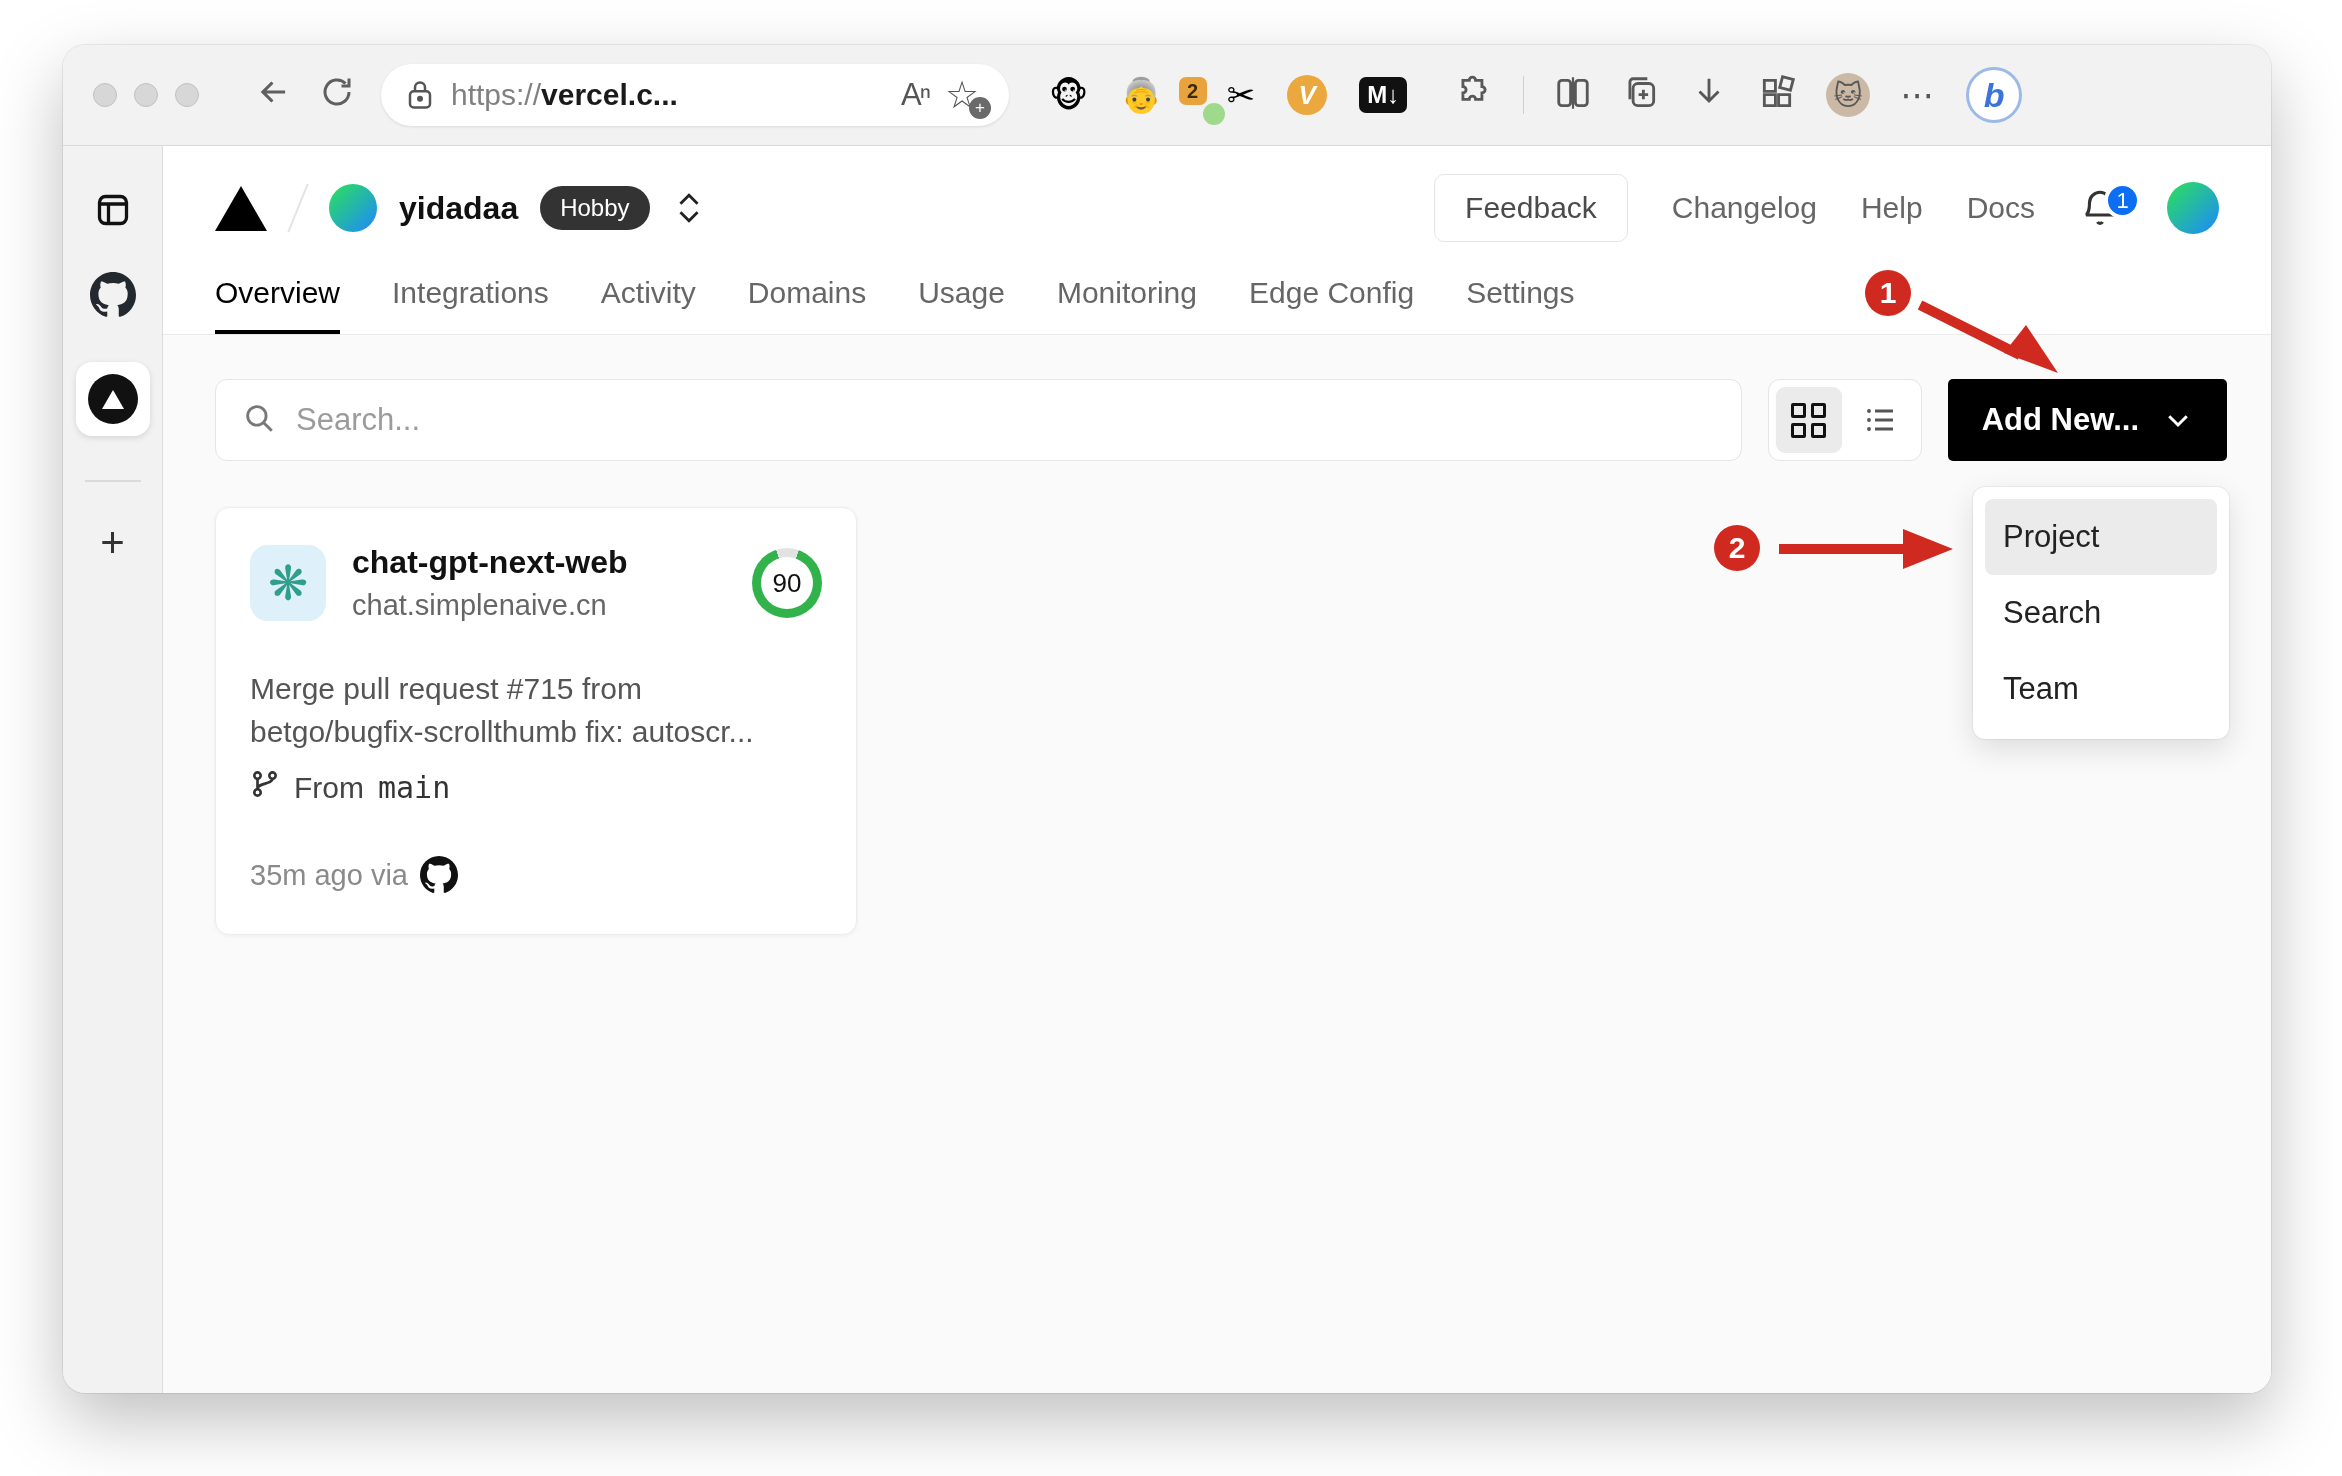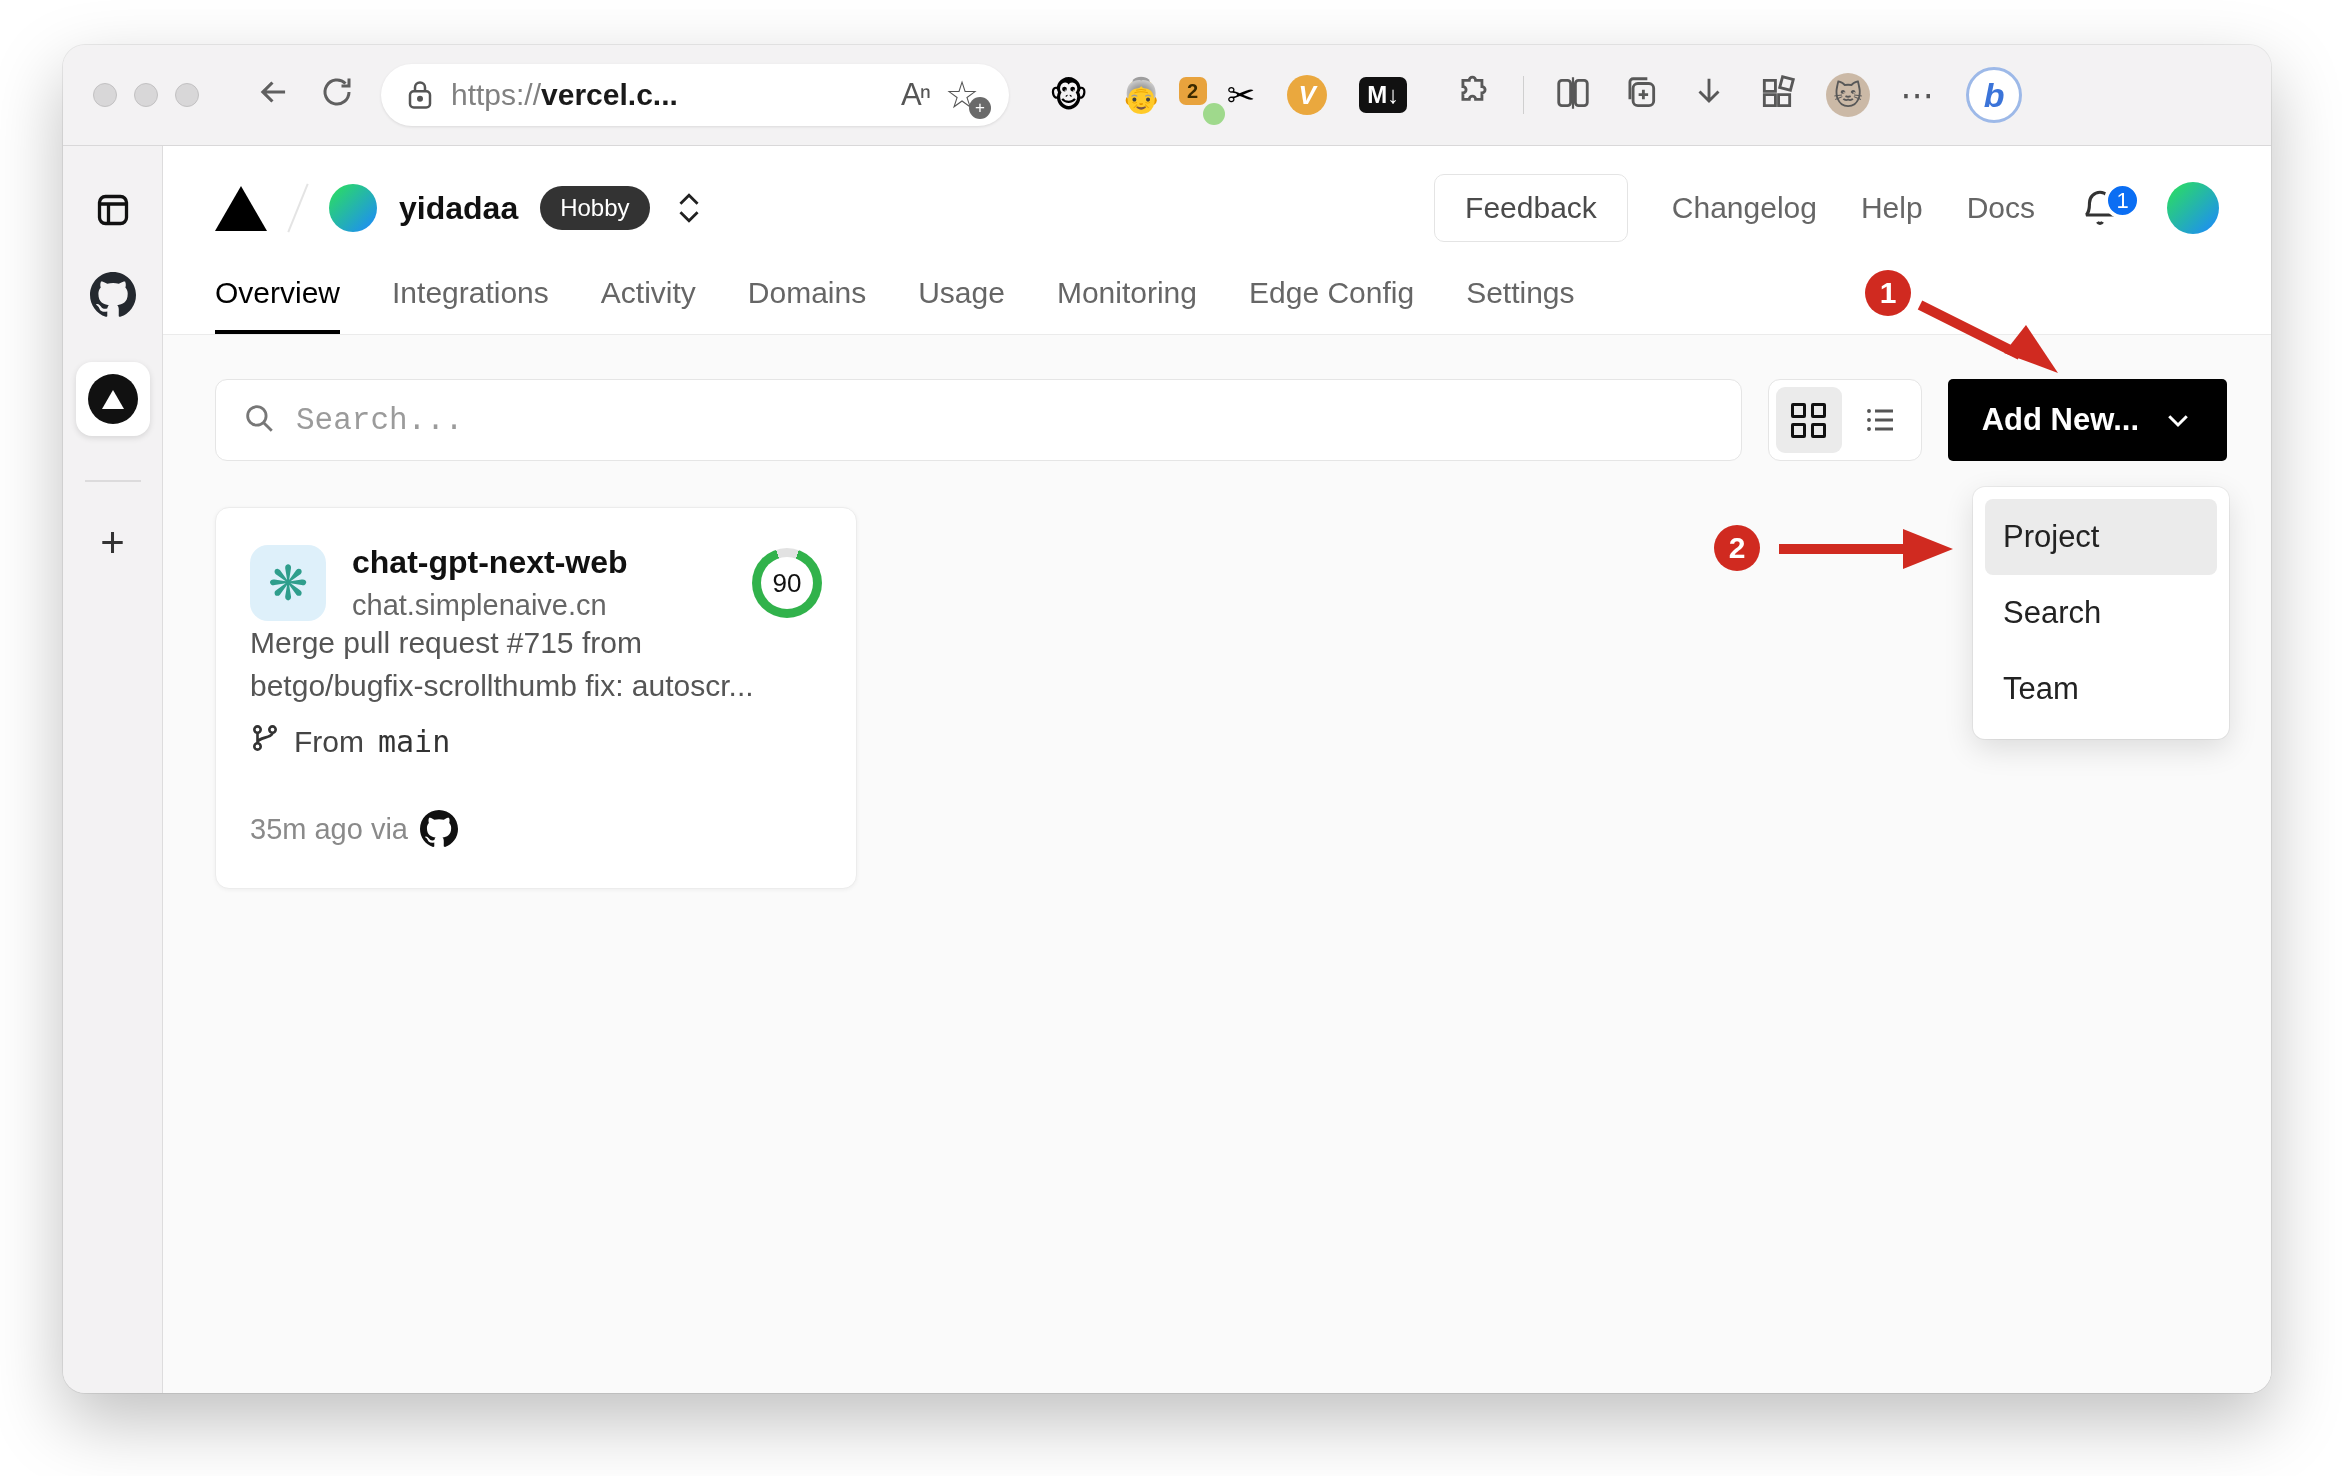--- a/index.html
+++ b/index.html
@@ -89,21 +89,21 @@
   .tab { font-size:30px; color:#666; padding-bottom:24px; position:relative; cursor:pointer; }
   .tab.active { color:#000; }
   .tab.active::after { content:""; position:absolute; left:0; right:0; bottom:0; height:4px; background:#000; }
 
   
   .pbody { flex:1; background:#fafafa; border-top:1px solid #ebebeb; padding:44px 44px 0 52px; position:relative; }
   .controls { display:flex; align-items:stretch; gap:26px; }
   .search-box { flex:1; height:82px; background:#fff; border:1px solid #e5e5e5; border-radius:12px;
                 display:flex; align-items:center; padding:0 26px; gap:20px; }
   .search-box input { border:none; outline:none; font-size:31px; color:#c2410c; flex:1; background:transparent;
-                      font-family:Liberation Mono, monospace; }
+                      font-family:Liberation Sans, sans-serif; }
   .search-box input::placeholder { color:#9b9b9b; }
   .view-toggle { background:#fff; border:1px solid #e5e5e5; border-radius:12px; display:flex;
                  align-items:center; padding:7px; gap:6px; }
   .vt-btn { width:66px; height:66px; border-radius:9px; display:flex; align-items:center;
             justify-content:center; background:transparent; border:none; }
   .vt-btn.active { background:#ebebeb; }
   .grid-glyph { display:grid; grid-template-columns:15px 15px; grid-template-rows:15px 15px; gap:5px; }
   .grid-glyph span { border:3px solid #111; border-radius:2px; }
   .addnew-btn { background:#000; color:#fff; border:none; border-radius:5px; font-size:31px;
                 font-weight:600; display:flex; align-items:center; gap:24px; padding:0 34px;
@@ -115,21 +115,21 @@
   .card-head { display:flex; align-items:center; gap:26px; }
   .proj-icon { width:76px; height:76px; border-radius:18px; background:#def0fa; display:flex;
                align-items:center; justify-content:center; color:#2f9e8c; font-size:48px; }
   .proj-title { font-size:32px; font-weight:700; color:#111; }
   .proj-domain { font-size:29px; color:#666; margin-top:8px; }
   .ring { margin-left:auto; width:70px; height:70px; border-radius:50%;
           background:conic-gradient(from 20deg, #31b24b 0 322deg, #e2e2e2 322deg 360deg);
           display:flex; align-items:center; justify-content:center; }
   .ring-inner { width:52px; height:52px; border-radius:50%; background:#fff; display:flex;
                 align-items:center; justify-content:center; font-size:26px; color:#111; }
-  .commit { font-size:30px; color:#555; line-height:1.42; }
+  .commit { margin-top:46px; font-size:30px; color:#555; line-height:1.42; }
   .branch-row { margin-top:16px; display:flex; align-items:center; gap:14px; color:#444; font-size:30px; }
   .branch-code { font-family:"DejaVu Sans Mono","Liberation Mono",monospace; color:#333; }
   .card-foot { margin-top:50px; display:flex; align-items:center; gap:12px; color:#8a8a8a; font-size:29px; }
   .gh-small { width:38px; height:38px; }
 
   
   .dropdown { position:absolute; top:152px; right:42px; width:256px; background:#fff;
               border-radius:12px; box-shadow:0 0 0 1px rgba(0,0,0,.05), 0 10px 30px rgba(0,0,0,.12);
               padding:12px; z-index:5; }
   .dd-item { font-size:31px; color:#222; padding:20px 18px; border-radius:8px; }

